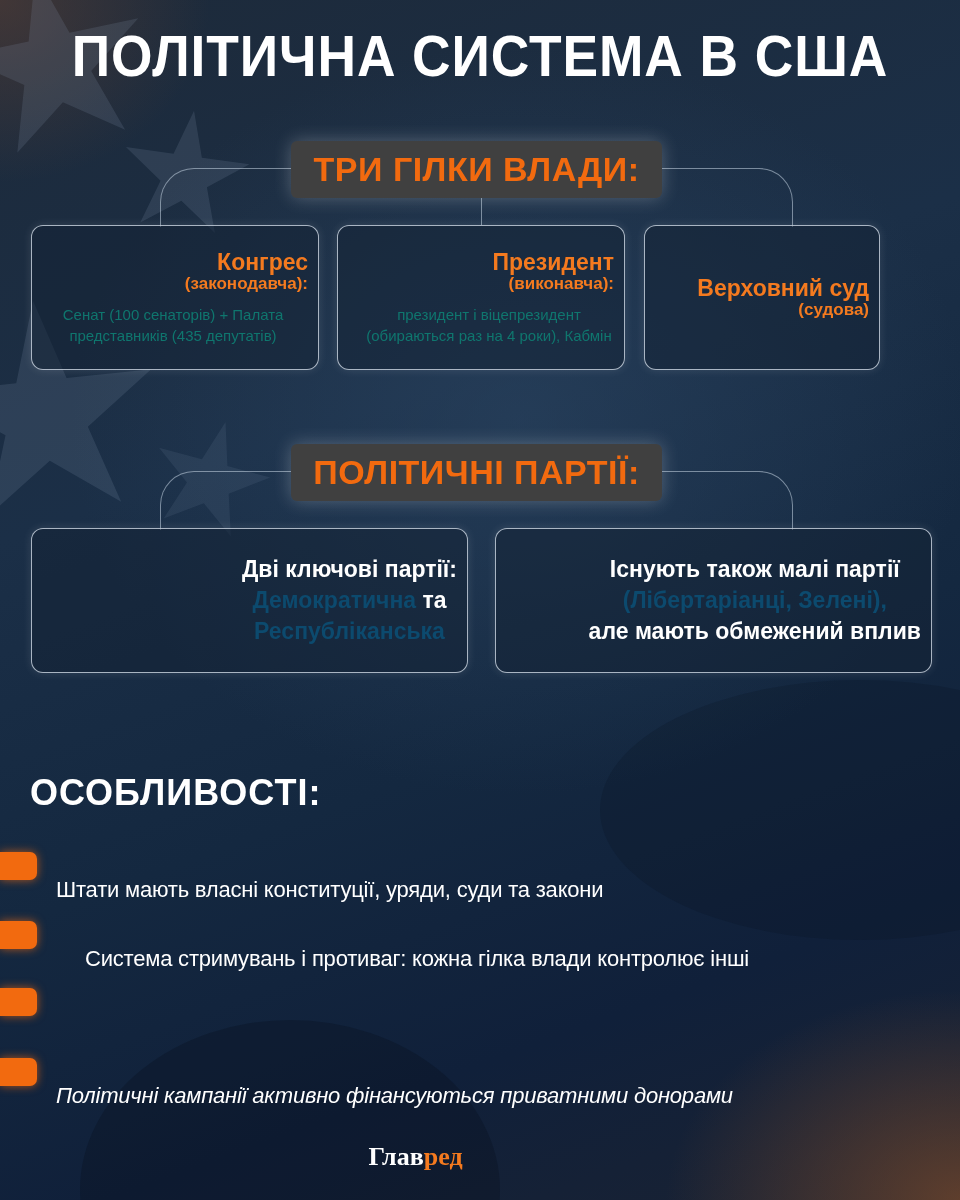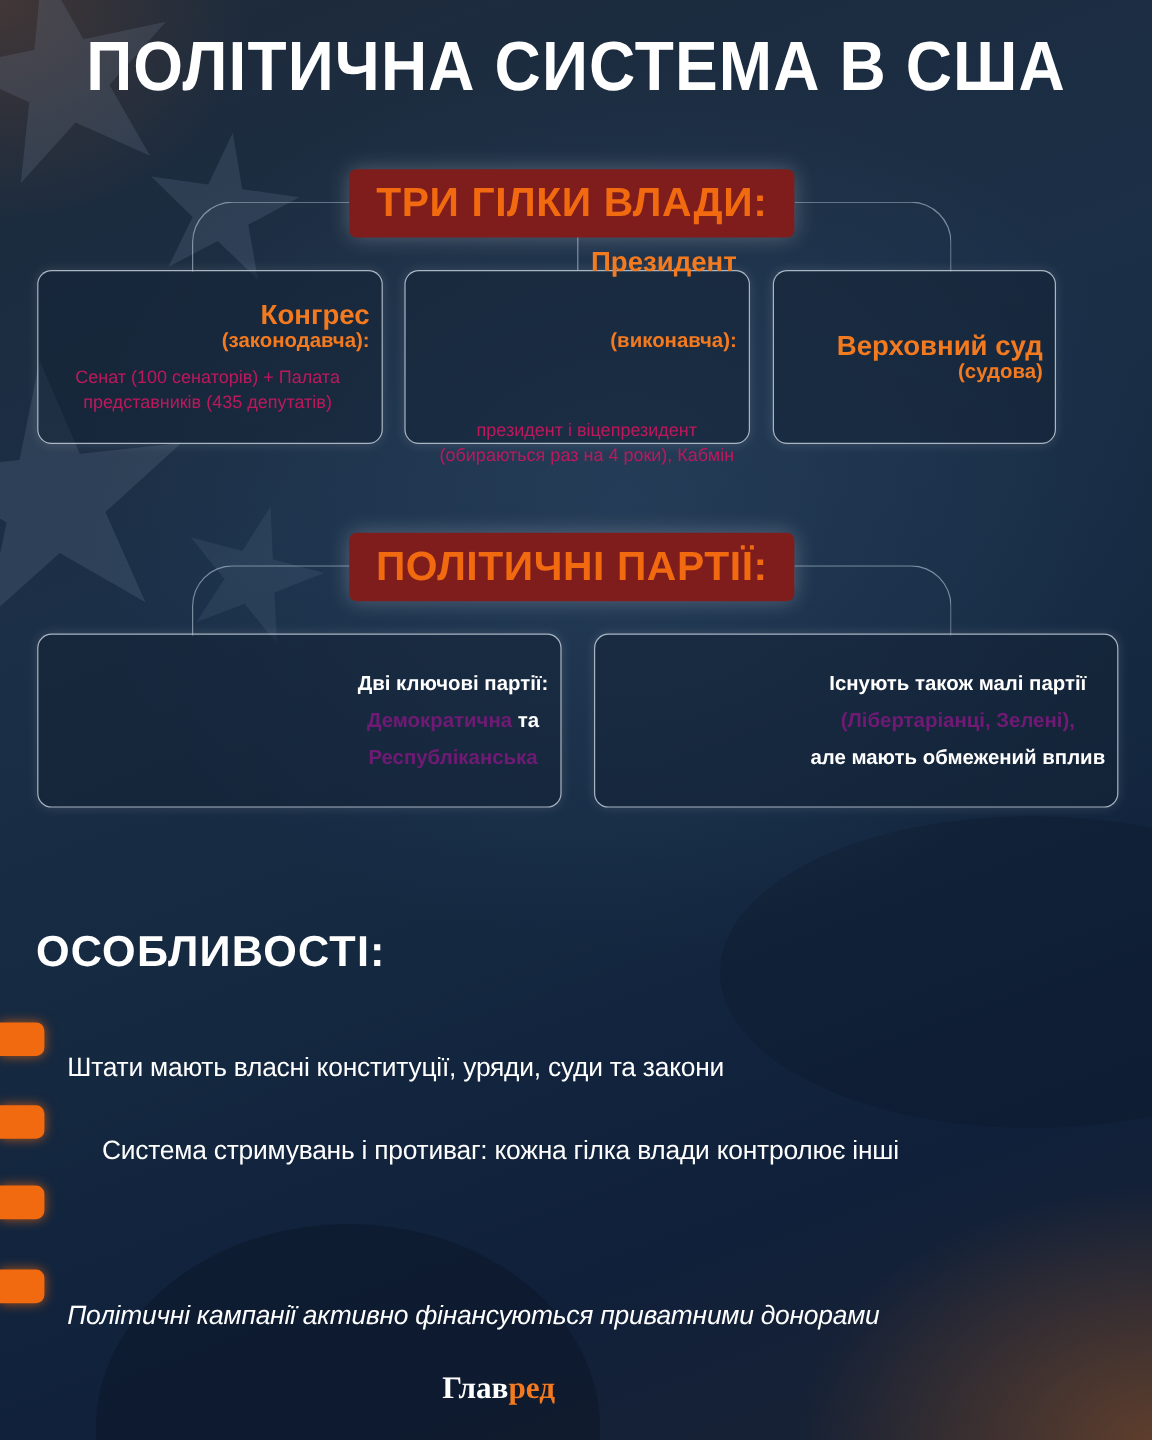--- a/index.html
+++ b/index.html
@@ -25,44 +25,44 @@
     }
 
     .title {
       position: absolute; left: 0; top: 22px; width: 960px; text-align: center;
       font-family: "Liberation Sans", sans-serif; font-weight: 700;
       font-size: 58px; letter-spacing: 1px; color: #ffffff;
       transform: scaleX(0.92); transform-origin: center;
     }
 
     .pill {
-      position: absolute; background: #7f1d1d; border-radius: 6px;
+      position: absolute; background: #404040; border-radius: 6px;
       color: #f26a0f; font-weight: 700; font-size: 34px;
       display: flex; align-items: center; justify-content: center;
       box-shadow: 0 0 18px rgba(255,255,255,0.25);
       letter-spacing: 0.5px;
     }
     .connector { position: absolute; border: 1.5px solid rgba(200,215,230,0.55); }
     .vline { position: absolute; width: 0; border-left: 1.5px solid rgba(200,215,230,0.55); }
 
     .card {
       position: absolute;
       border: 1.5px solid rgba(220,230,240,0.75);
       border-radius: 12px;
       background: rgba(20,34,52,0.55);
       box-shadow: 0 0 10px rgba(255,255,255,0.12);
       display: flex; flex-direction: column; align-items: flex-end; justify-content: center;
       text-align: center; box-sizing: border-box; padding: 12px 10px;
     }
     .card-title { color: #f47a1f; font-weight: 700; font-size: 23px; line-height: 24px; }
     .card-sub { color: #f47a1f; font-weight: 700; font-size: 17px; line-height: 20px; }
-    .card-body { color: #be185d; font-size: 15px; line-height: 21px; margin-top: 10px; }
+    .card-body { color: #0f766e; font-size: 15px; line-height: 21px; margin-top: 10px; }
 
-    .party-text { font-weight: 700; font-size: 17px; line-height: 31px; color: #ffffff; }
-    .orange { color: #701a75; }
+    .party-text { font-weight: 700; font-size: 23px; line-height: 31px; color: #ffffff; }
+    .orange { color: #0c4a6e; }
 
     .features-title {
       position: absolute; left: 30px; top: 772px;
       font-weight: 700; font-size: 36px; letter-spacing: 1px; color: #ffffff;
     }
     .feature {
       position: absolute; left: 0; height: 30px; display: flex; align-items: center;
     }
     .bullet {
       width: 37px; height: 28px; background: #f26a0f; border-radius: 0 7px 7px 0;
@@ -98,21 +98,21 @@
 <div class="pill" style="left:291px; top:141px; width:371px; height:57px;">
   <span>ТРИ ГІЛКИ ВЛАДИ:</span>
 </div>
 
 <div class="card" style="left:31px; top:225px; width:288px; height:145px;">
   <div class="card-title">Конгрес</div>
   <div class="card-sub">(законодавча):</div>
   <div class="card-body" style="width:270px;">Сенат (100 сенаторів) + Палата представників (435 депутатів)</div>
 </div>
 
-<div class="card" style="left:337px; top:225px; width:288px; height:145px;gap:44px;">
+<div class="card" style="left:337px; top:225px; width:288px; height:145px;">
   <div class="card-title">Президент</div>
   <div class="card-sub">(виконавча):</div>
   <div class="card-body" style="width:250px;">президент і віцепрезидент (обираються раз на 4 роки), Кабмін</div>
 </div>
 
 <div class="card" style="left:644px; top:225px; width:236px; height:145px;">
   <div class="card-title">Верховний суд</div>
   <div class="card-sub">(судова)</div>
 </div>
 

